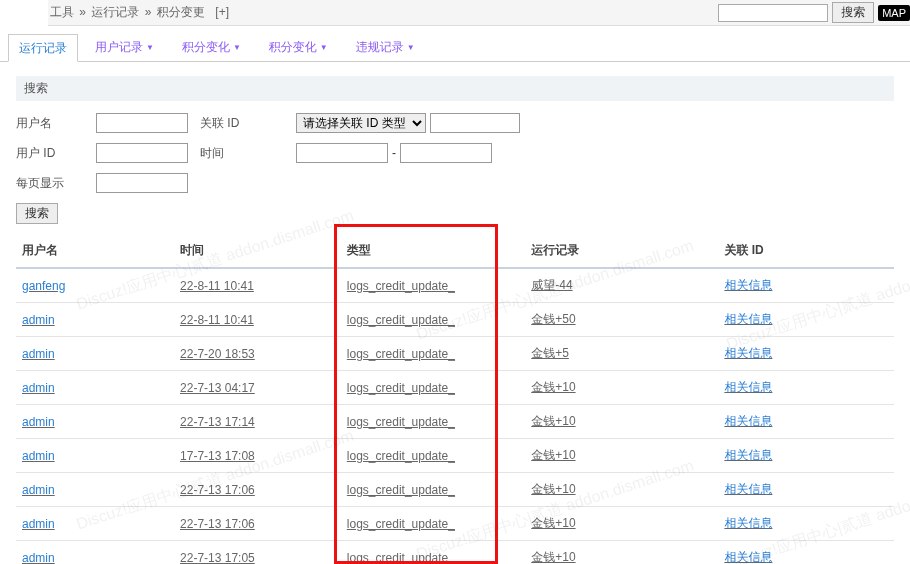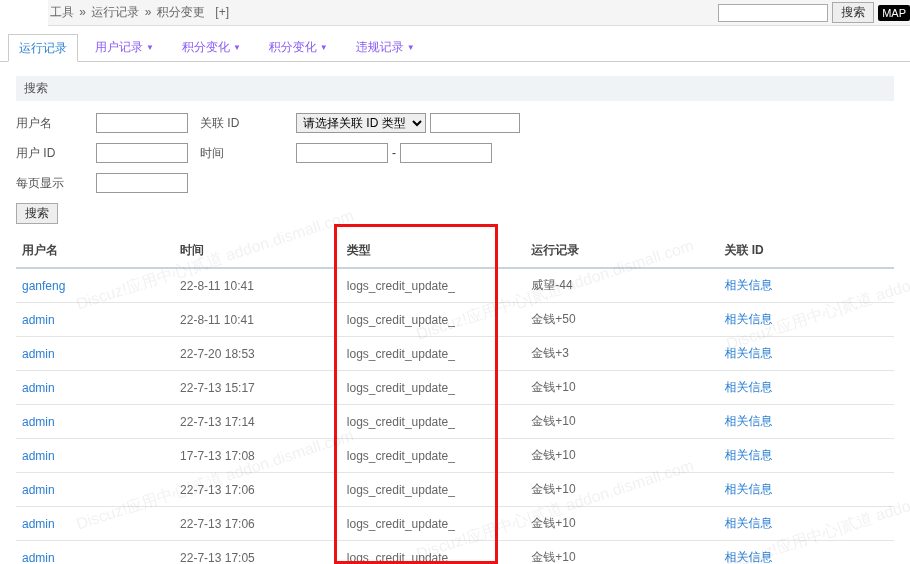--- a/index.html
+++ b/index.html
@@ -19,21 +19,21 @@
 .section-header { background: #f0f3f5; padding: 4px 8px; color: #555; margin-bottom: 12px; }
 .filters { margin-bottom: 10px; }
 .filter-row { display: flex; align-items: center; margin-bottom: 10px; }
 .filter-label { width: 80px; color: #555; }
 .filter-input { width: 92px; height: 20px; border: 1px solid #999; padding: 1px 3px; }
 .filter-col2-label { width: 60px; color: #555; margin-left: 12px; }
 .filter-select { border: 1px solid #999; height: 20px; padding: 1px 2px; font-size: 12px; }
 .filter-range { display: flex; align-items: center; gap: 4px; }
 .table { width: 100%; border-collapse: collapse; }
 .table th { text-align: left; border-bottom: 2px solid #c9d3df; padding: 8px 6px; color: #444; font-weight: bold; }
-.table td { border-bottom: 1px solid #e4e4e4; padding: 8px 6px; color: #666; }
+.table td { border-bottom: 1px solid #e4e4e4; padding: 8px 6px; color: #666; text-decoration: underline; }
 .link { color: #2a7fd4; cursor: pointer; }
 .red-overlay { position: absolute; left: 80px; top: 152px; font-size: 26px; font-weight: bold; color: #e11; letter-spacing: 1px; }
 .red-box { position: absolute; left: 334px; top: 224px; width: 164px; height: 340px; border: 3px solid #e11; pointer-events: none; }
 .wrapper { position: relative; }
 .watermark { position: absolute; color: rgba(0,0,0,0.06); font-size: 16px; transform: rotate(-18deg); pointer-events: none; white-space: nowrap; }
 </style>
 </head>
 <body>
 
 <div class="wrapper">
@@ -128,26 +128,26 @@
             <td><span class="link">admin</span></td>
             <td>22-8-11 10:41</td>
             <td>logs_credit_update_</td>
             <td>金钱+50</td>
             <td><span class="link">相关信息</span></td>
           </tr>
           <tr>
             <td><span class="link">admin</span></td>
             <td>22-7-20 18:53</td>
             <td>logs_credit_update_</td>
-            <td>金钱+3</td>
+            <td>金钱+5</td>
             <td><span class="link">相关信息</span></td>
           </tr>
           <tr>
             <td><span class="link">admin</span></td>
-            <td>22-7-13 15:17</td>
+            <td>22-7-13 04:17</td>
             <td>logs_credit_update_</td>
             <td>金钱+10</td>
             <td><span class="link">相关信息</span></td>
           </tr>
           <tr>
             <td><span class="link">admin</span></td>
             <td>22-7-13 17:14</td>
             <td>logs_credit_update_</td>
             <td>金钱+10</td>
             <td><span class="link">相关信息</span></td>

